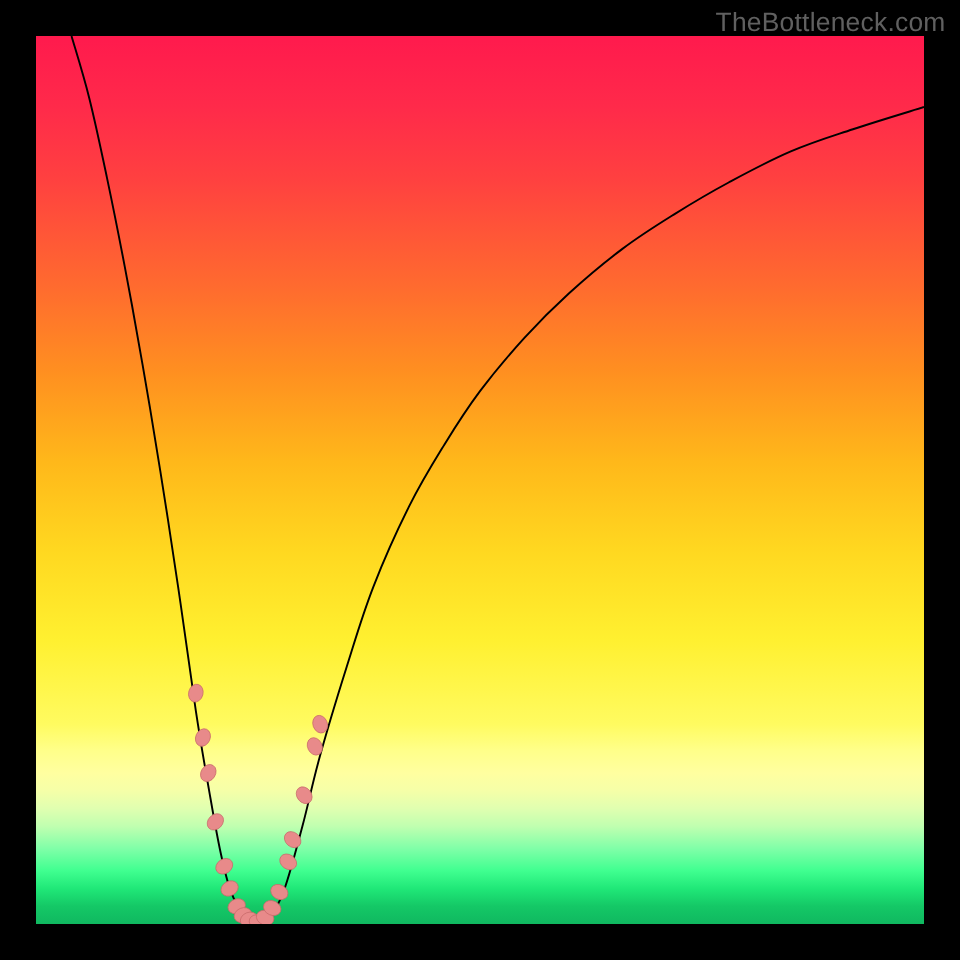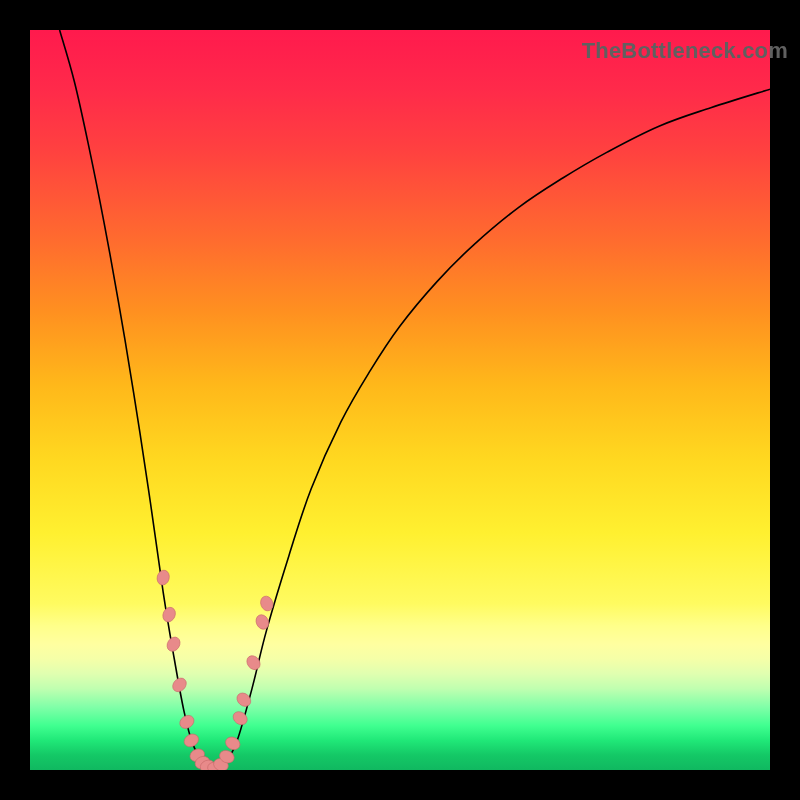--- a/index.html
+++ b/index.html
@@ -60,23 +60,22 @@
     width: 100%;
     height: 100%;
   }
   .watermark {
     position: absolute;
     top: 6px;
     right: 12px;
     color: #606060;
     font-size: 22px;
     letter-spacing: 0.2px;
-    font-weight: 700;
+    font-weight: 400;
     user-select: none;
-    margin-top: 32px;
   }
 </style>
 </head>
 <body>
 
 <div class="frame">
   <div class="plot-area">
     <div class="gradient"></div>
     <svg class="curves" viewBox="0 0 740 740" preserveAspectRatio="none">
       <path id="left-path" fill="none" stroke="#000000" stroke-width="1.6" d="M 29.6 0 C 32.26 9.32, 39.07 30.49, 44.40 51.80 C 49.73 73.11, 53.87 93.09, 59.20 118.40 C 64.53 143.71, 68.67 164.43, 74.00 192.40 C 79.33 220.37, 83.47 243.16, 88.80 273.80 C 94.13 304.44, 98.27 329.30, 103.60 362.60 C 108.93 395.90, 113.07 422.84, 118.40 458.80 C 123.73 494.76, 128.54 531.76, 133.20 562.40 C 137.86 593.04, 140.57 607.69, 144.30 629.00 C 148.03 650.31, 150.59 665.48, 153.92 680.80 C 157.25 696.12, 159.20 704.78, 162.80 714.10 C 166.40 723.42, 169.90 727.94, 173.90 732.60 C 177.90 737.26, 183.00 738.67, 185.00 740.00"></path>

